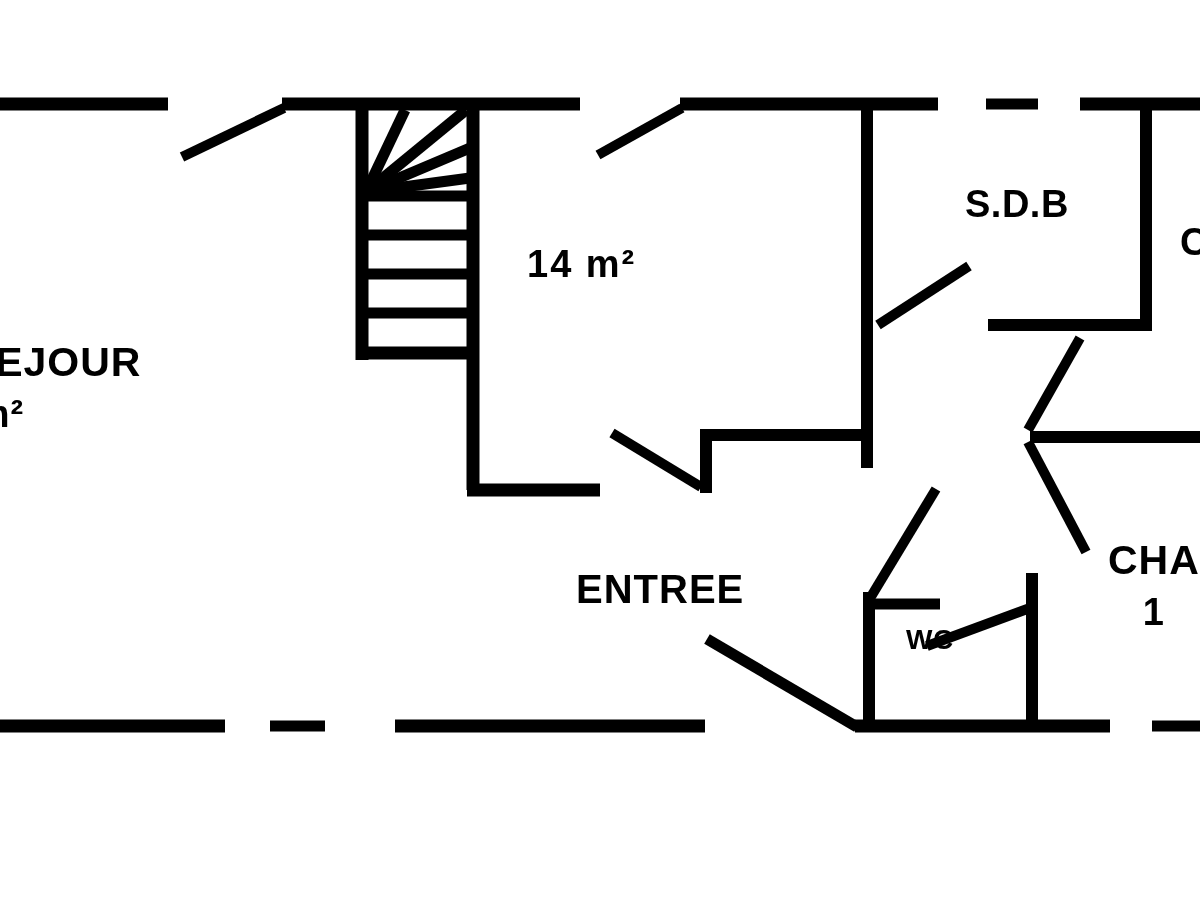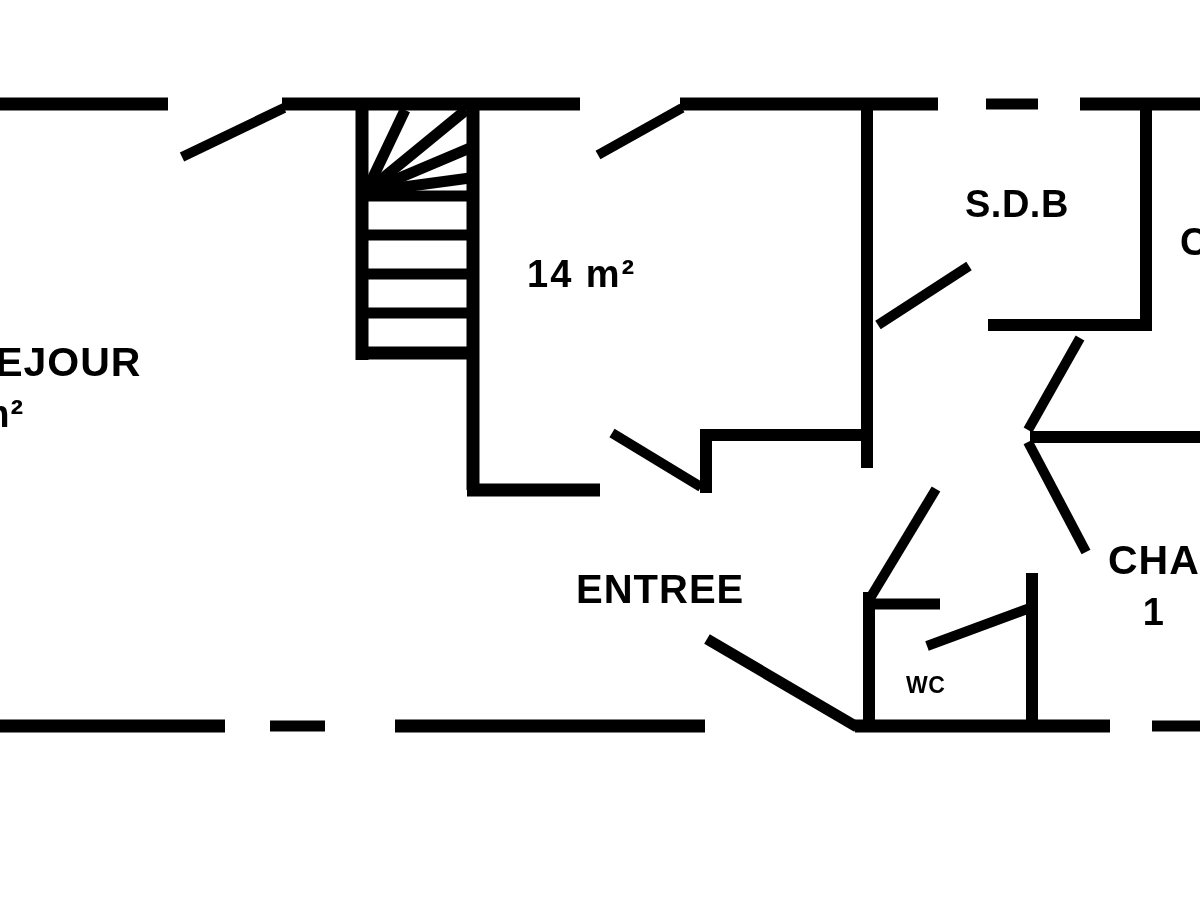--- a/index.html
+++ b/index.html
@@ -54,21 +54,21 @@
     letter-spacing: 1px;
   }
   .lbl-cuisine {
     left: 527px;
     top: 240px;
     font-size: 41px;
     letter-spacing: 1.5px;
   }
   .lbl-cuisine .label-area {
     font-size: 38px;
-    margin-top: 14px;
+    margin-top: 4px;
     letter-spacing: 2px;
   }
   .lbl-sdb {
     left: 925px;
     top: 184px;
     font-size: 38px;
     letter-spacing: 0.5px;
     margin-left: 40px;
   }
   .lbl-chambre {
@@ -89,22 +89,22 @@
     font-size: 38px;
   }
   .lbl-entree {
     left: 576px;
     top: 568px;
     font-size: 40px;
     letter-spacing: 1px;
   }
   .lbl-wc {
     left: 906px;
-    top: 673px;
-    font-size: 23px;
+    top: 625px;
+    font-size: 28px;
     letter-spacing: 0.5px;
   }
 </style>
 </head>
 <body>
 
 <div id="floorplan-root">
 
   <svg id="plan-svg" viewBox="0 0 1200 900" xmlns="http://www.w3.org/2000/svg">
 

